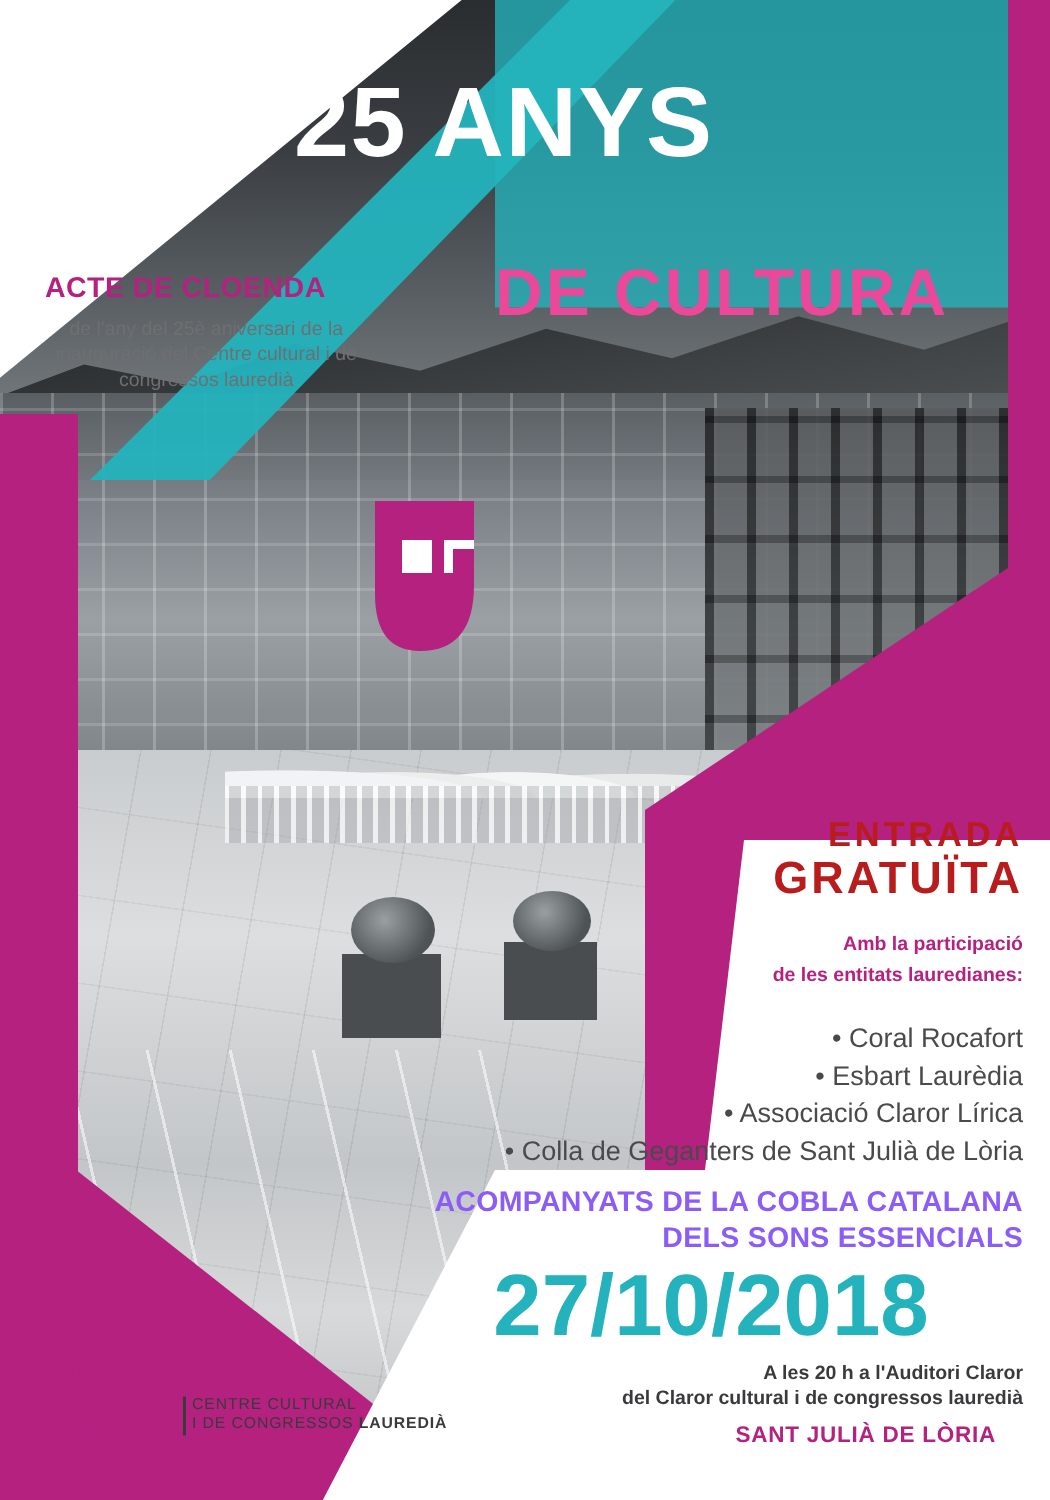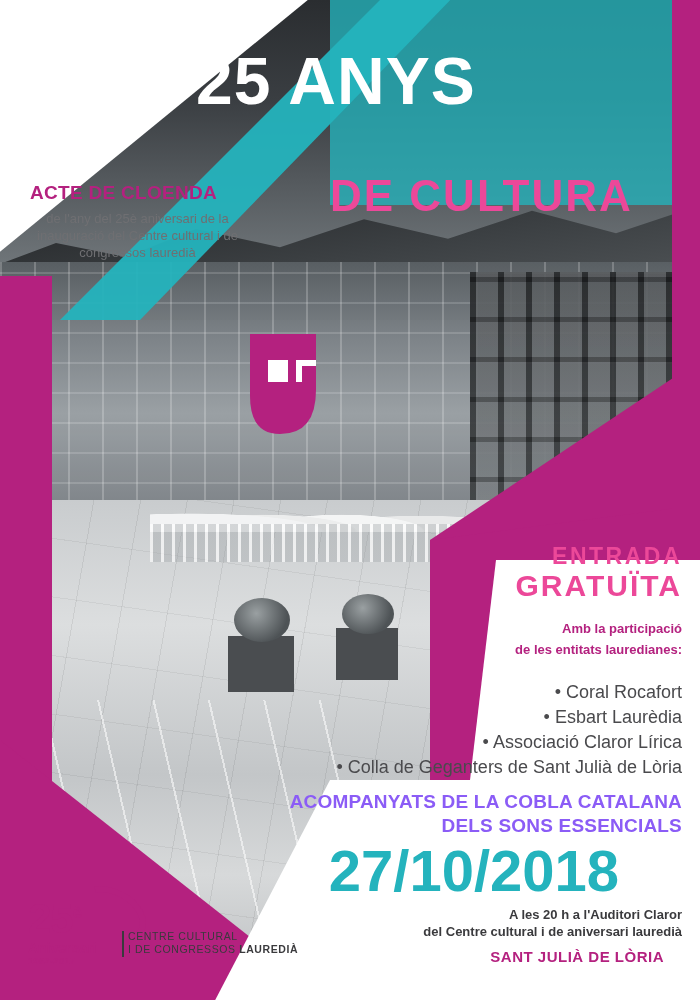--- a/index.html
+++ b/index.html
@@ -209,21 +209,21 @@
     line-height: 17px;
     color: #6f6f72;
     text-align: center;
   }
 
   .entrada {
     position: absolute;
     right: 18px; top: 543px;
     width: 300px;
     text-align: right;
-    color: #ec4899;
+    color: #b91c1c;
   }
   .entrada .l1 { font-size: 23px; font-weight: bold; letter-spacing: 2.5px; line-height: 27px; }
   .entrada .l2 { font-size: 30px; font-weight: bold; letter-spacing: 2px; line-height: 32px; }
 
   .participacio {
     position: absolute;
     right: 18px; top: 618px;
     width: 380px;
     text-align: right;
     color: #b4217f;
@@ -406,21 +406,21 @@
 
   <div class="cobla">
     <div>ACOMPANYATS DE LA COBLA CATALANA</div>
     <div>DELS SONS ESSENCIALS</div>
   </div>
 
   <div class="date">27/10/2018</div>
 
   <div class="details">
     <div>A les 20 h a l'Auditori Claror</div>
-    <div>del Centre cultural i de aniversari lauredià</div>
+    <div>del Claror cultural i de congressos lauredià</div>
   </div>
 
   <div class="place">SANT JULIÀ DE LÒRIA</div>
 
   <div class="logo-25">
     <div class="swoosh"></div>
     <div class="num"><span>25</span><sup>è</sup></div>
     <div class="aniv">Aniversari</div>
     <div class="years">1992-2017</div>
   </div>

